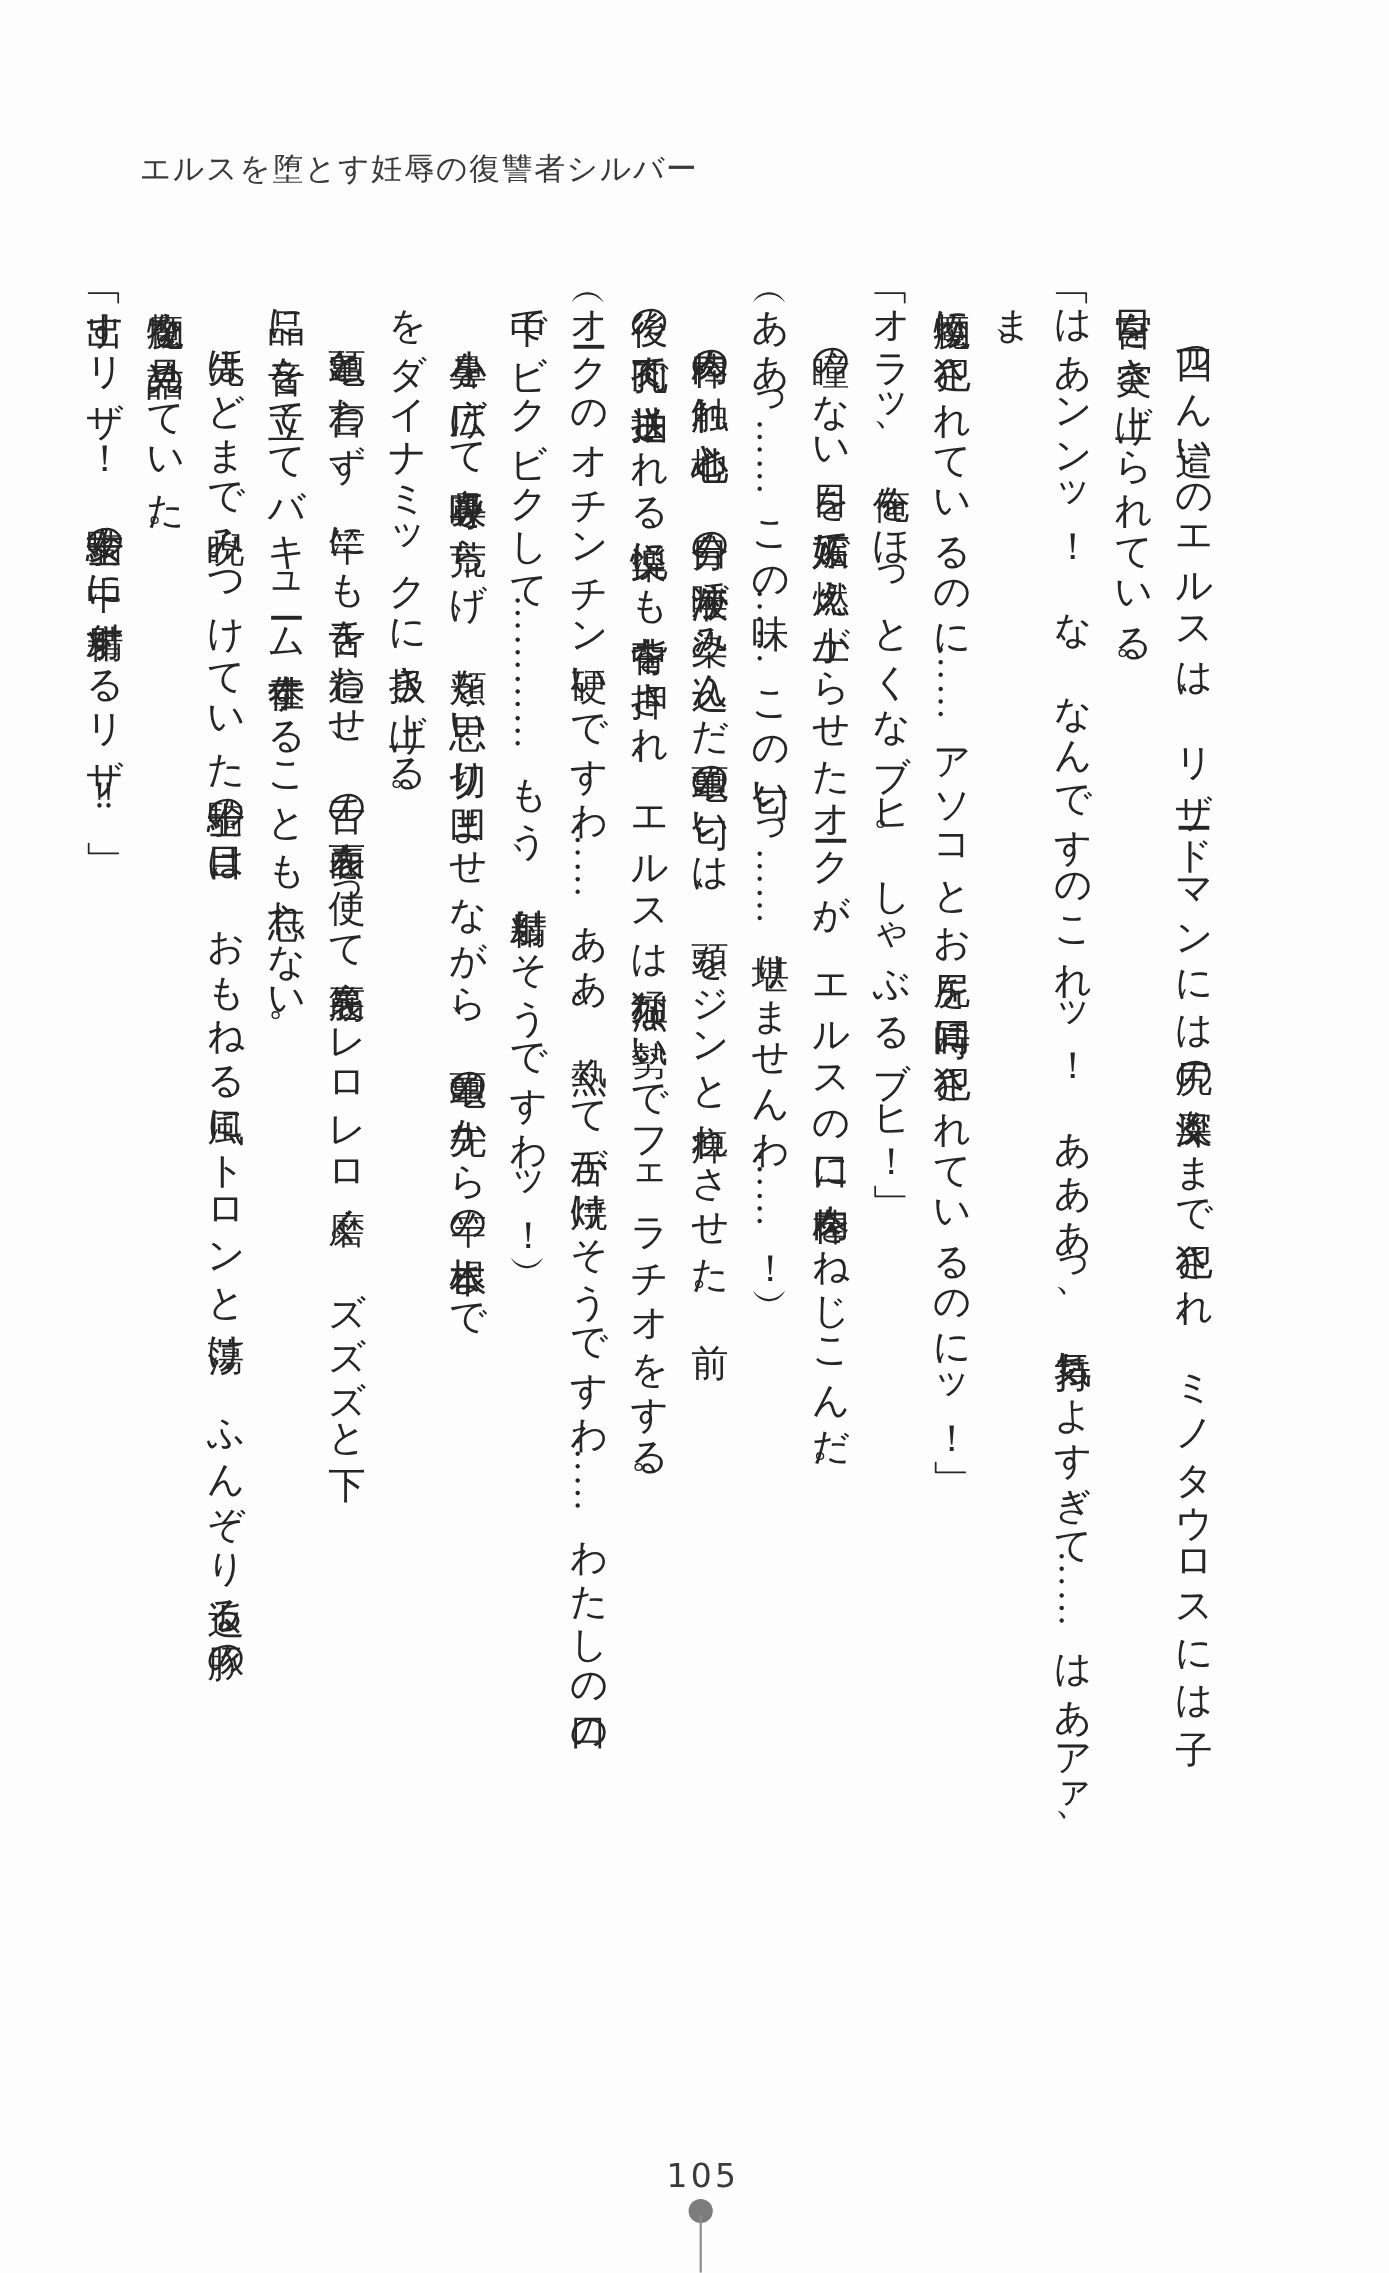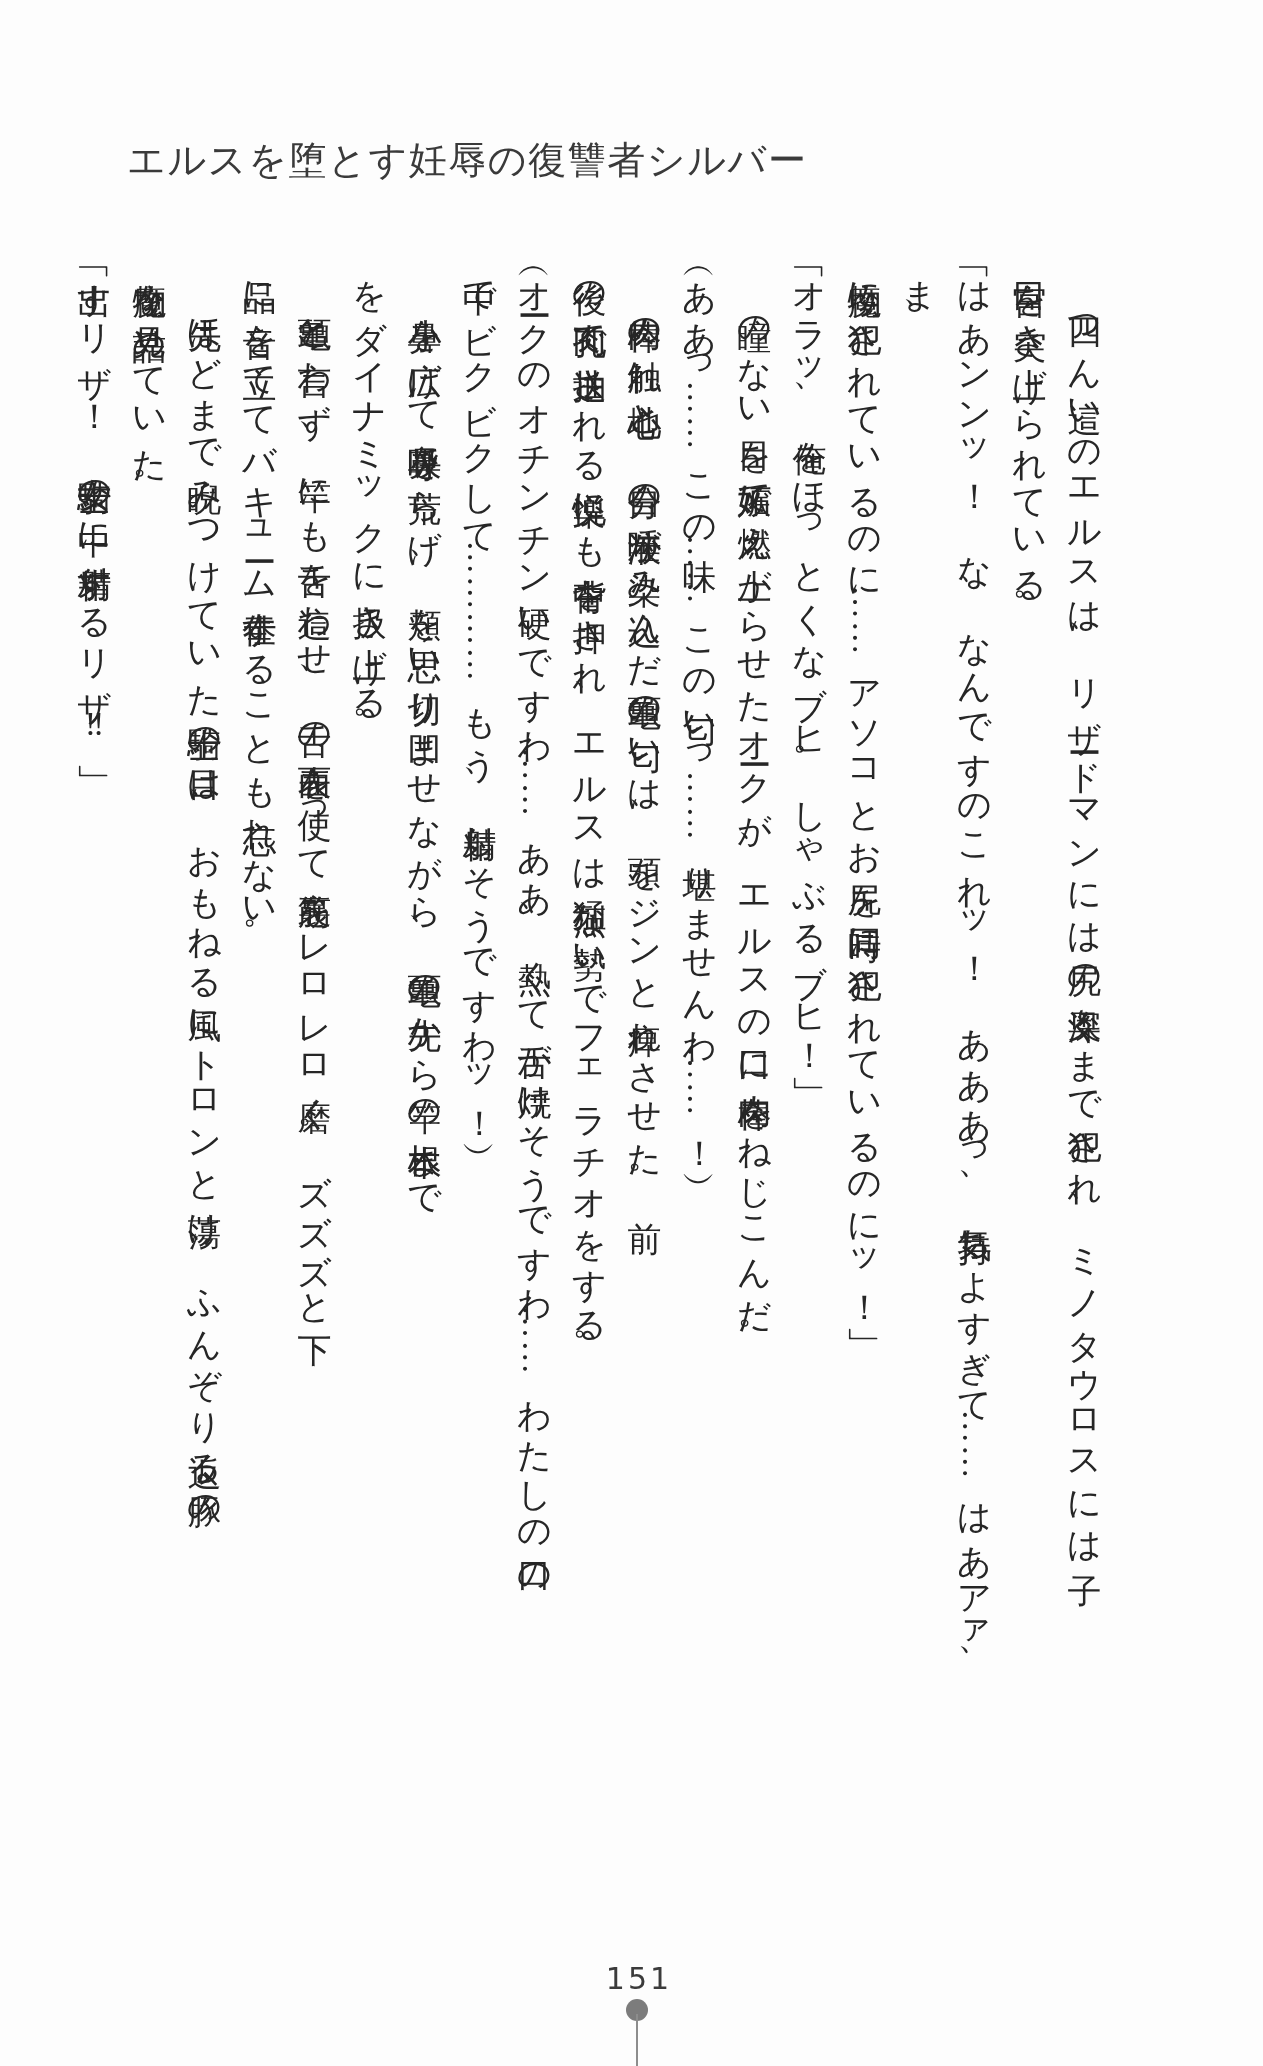--- a/index.html
+++ b/index.html
@@ -4,21 +4,21 @@
 <style>
   html,body{margin:0;padding:0;}
   body{
     width:1263px;height:2066px;position:relative;overflow:hidden;
     background:#fdfdfd;
     font-family:"Liberation Serif","DejaVu Serif",serif;
   }
   
   .running-header{
     position:absolute;left:127px;top:135px;
-    font-size:38px;letter-spacing:1.5px;color:#3a3a3a;
+    font-size:28px;letter-spacing:1.5px;color:#3a3a3a;
     white-space:nowrap;
   }
   
   .body-text{
     position:absolute;top:256px;right:151px;
     height:1480px;
     writing-mode:vertical-rl;
     -webkit-writing-mode:vertical-rl;
     text-orientation:mixed;
     font-size:34px;
@@ -64,17 +64,17 @@
     <p>中でビクビクして…………もう、射精しそうですわッ！）</p>
     <p>　小鼻を広げて鼻呼吸を荒らげ、頬を思い切り凹ませながら、亀頭の先から竿の根本まで</p>
     <p>をダイナミックに扱き上げる。</p>
     <p>　亀頭と言わず、竿にも舌を這わせ、舌の表面を使って裏筋をレロレロ磨く。ズズズと下</p>
     <p>品に音を立ててバキューム奉仕することも忘れない。</p>
     <p>　先ほどまで睨みつけていた騎士の目は、おもねる風にトロンと蕩け、ふんぞり返る豚の</p>
     <p>魔物を見詰めていた。</p>
     <p>「出すリザ！　女騎士の中に射精するリザ‼」</p>
   </div>
 
-<div class="page-number">151</div>
+<div class="page-number">105</div>
 
 <div class="footer-circle"></div>
 
 <div class="footer-line"></div>
 
 </body></html>

